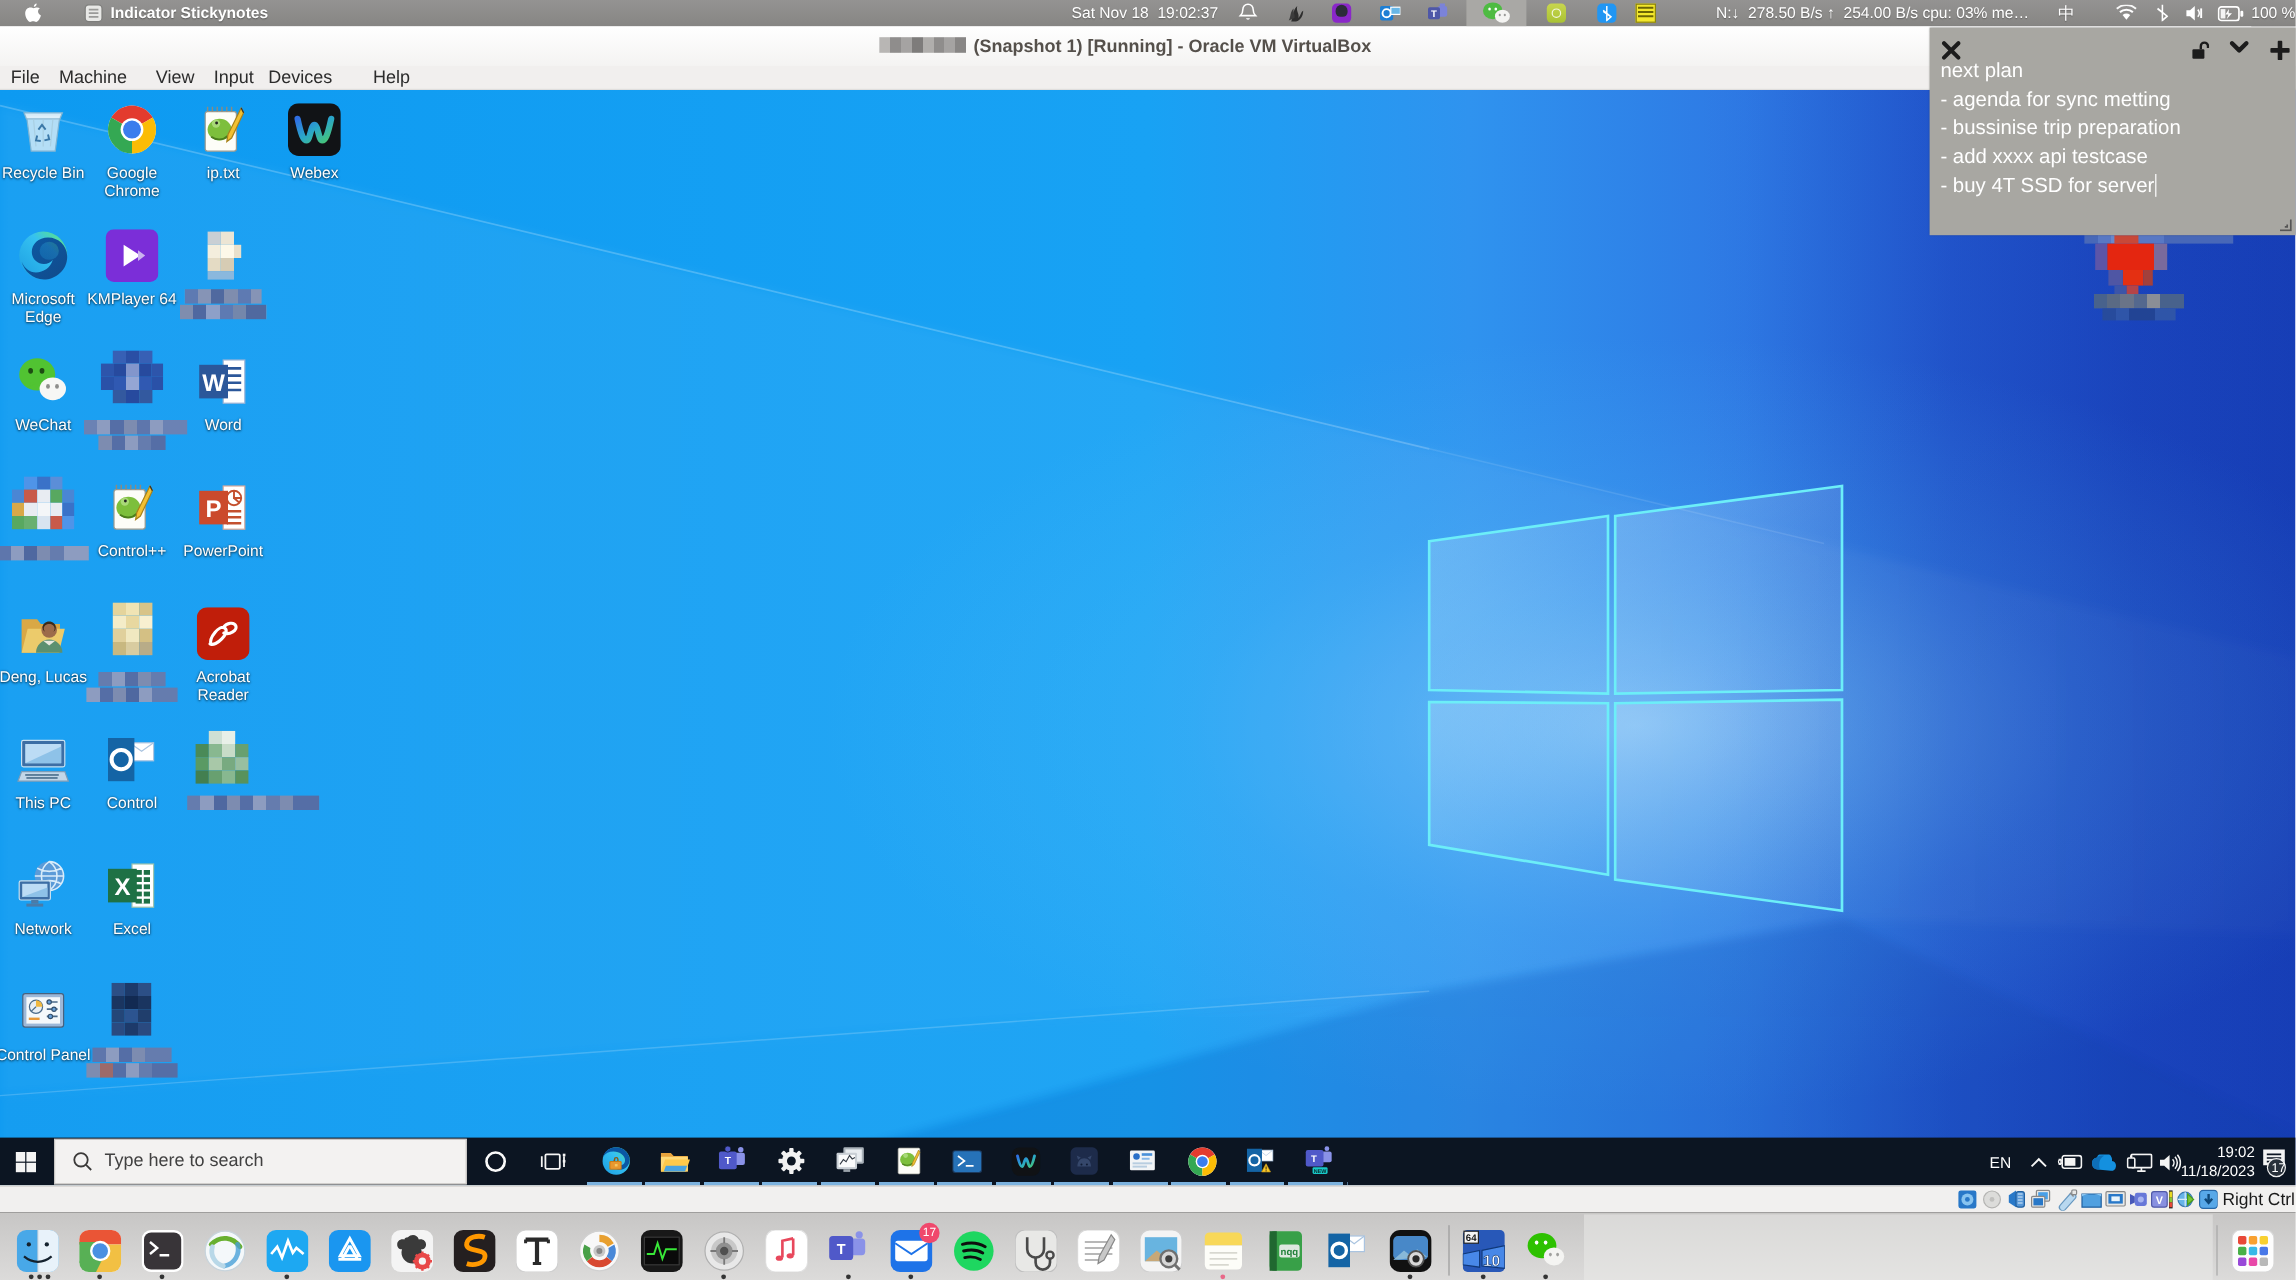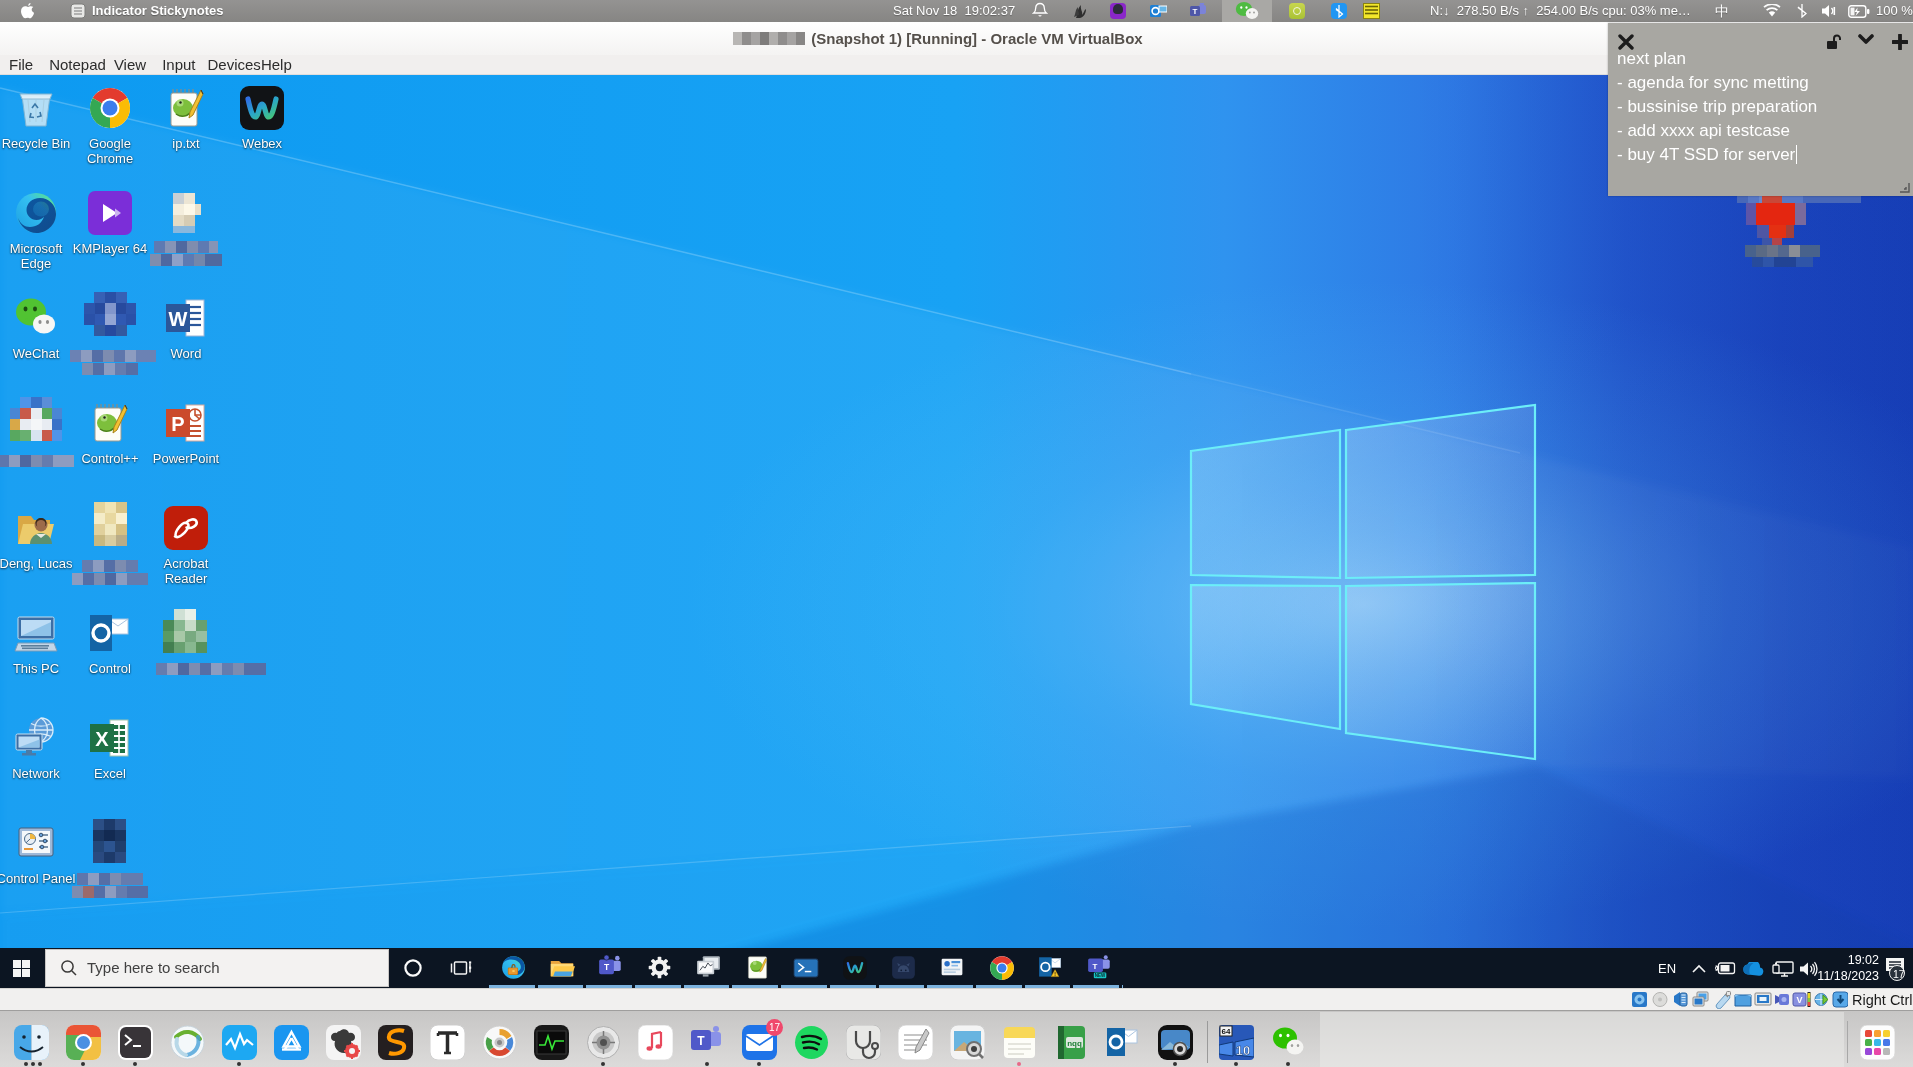--- a/index.html
+++ b/index.html
@@ -100,21 +100,21 @@
     </svg>
 <svg width="22" height="13" viewBox="0 0 22 13" style="position:absolute;left:1848px;top:5px">
       <rect x="0.8" y="0.8" width="17" height="11.4" rx="2.5" fill="none" stroke="#fff" stroke-width="1.4"></rect>
       <rect x="19" y="4" width="2.4" height="5" rx="1" fill="#fff"></rect>
       <path d="M9.5 2.5l-3 4.5h2.5l-1.5 4 4.5-5h-2.8z" fill="#fff"></path>
       <rect x="2.5" y="2.6" width="4" height="7.8" fill="#fff" opacity=".9"></rect>
     </svg>
 <span style="position:absolute;left:1876px;top:3px;text-shadow:0 1px 1px rgba(0,0,0,.3)">100 %</span>
 </div>
 <div id="titlebar"><span id="blob1" style="display:inline-block;vertical-align:middle;width:72px;height:13px;margin-right:6px;margin-top:-3px"></span>(Snapshot 1) [Running] - Oracle VM VirtualBox</div>
-<div id="menubar"><span style="margin-left:9px">File</span><span style="margin-left:16px">Notepad</span><span style="margin-left:8px">View</span><span style="margin-left:16px">Input</span><span style="margin-left:12px">Devices</span><span style="margin-left:0">Help</span></div>
+<div id="menubar"><span style="margin-left:9px">File</span><span style="margin-left:16px">Machine</span><span style="margin-left:24px">View</span><span style="margin-left:16px">Input</span><span style="margin-left:12px">Devices</span><span style="margin-left:34px">Help</span></div>
 <div id="desktop">
 <svg id="wall" width="1913" height="913" viewBox="0 0 1913 913" style="position:absolute;left:0;top:0">
 <defs>
 <linearGradient id="bg" x1="0" y1="0" x2="1" y2="0">
  <stop offset="0" stop-color="#0d9af1"></stop>
  <stop offset="0.50" stop-color="#18a2f4"></stop>
  <stop offset="0.64" stop-color="#2f93ef"></stop>
  <stop offset="0.76" stop-color="#2e79e4"></stop>
  <stop offset="0.85" stop-color="#2357ce"></stop>
  <stop offset="0.93" stop-color="#1d48c2"></stop>

